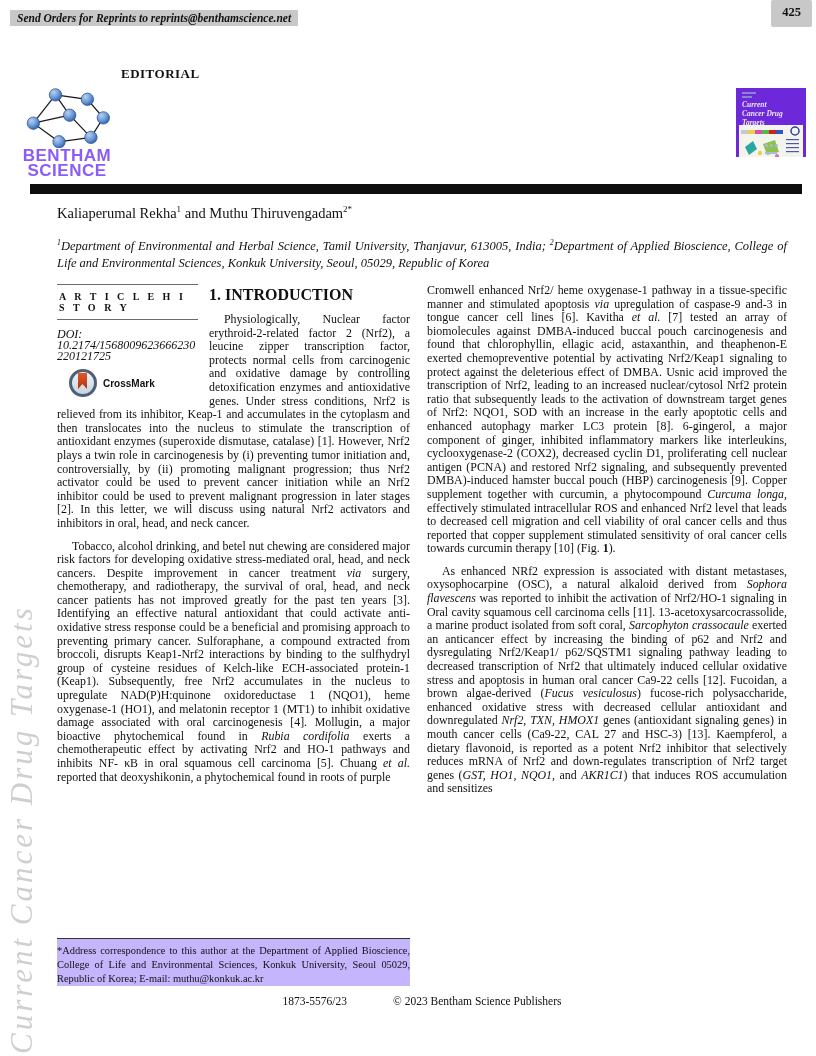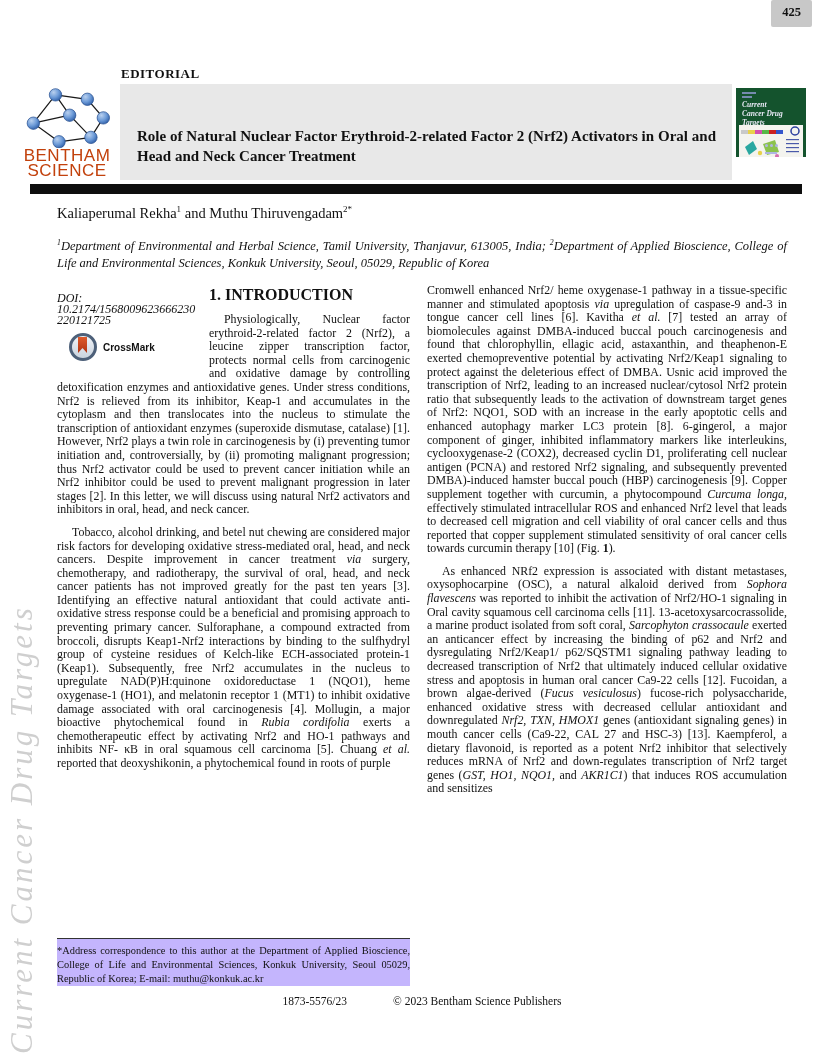--- a/index.html
+++ b/index.html
@@ -11,30 +11,30 @@
                padding:2px 7px;font-weight:bold;font-style:italic;font-size:11.5px;}
   .page-num-badge{position:absolute;top:0;right:4px;background:#c8c8c8;
                   padding:5px 11px 7px;font-weight:bold;font-size:12.5px;border-radius:2px;}
   .journal-cite{position:absolute;top:46px;left:120px;right:16px;text-align:center;font-size:11px;}
 
   .editorial-label{position:absolute;top:66px;left:121px;font-weight:bold;font-size:13px;letter-spacing:.5px;}
 
   
   .bentham{position:absolute;top:86px;left:14px;width:106px;height:96px;text-align:center;}
   .bentham svg{display:block;margin:0 auto;}
-  .bentham-name{font-family:"Liberation Sans",sans-serif;font-weight:normal;color:#c2410c;
+  .bentham-name{font-family:"Liberation Sans",sans-serif;font-weight:bold;color:#8b5cf6;
                 font-size:17px;line-height:15px;letter-spacing:.5px;}
 
   
   .title-box{position:absolute;top:84px;left:120px;width:612px;height:96px;background:#e8e8e8;
              box-sizing:border-box;padding:42px 16px 0 17px;}
   .title-box .t{font-weight:bold;font-size:15px;line-height:20px;text-align:justify;}
 
   
-  .cover{position:absolute;top:88px;left:736px;width:70px;height:69px;background:#14532d;
+  .cover{position:absolute;top:88px;left:736px;width:70px;height:69px;background:#6d28d9;
          box-sizing:border-box;overflow:hidden;}
   .cover-tinybar{position:absolute;left:6px;height:2px;background:#8f9ad0;opacity:.8;}
   .cover-title{position:absolute;top:12px;left:6px;right:3px;color:#e9e9f6;font-style:italic;
                font-size:7.5px;line-height:9px;font-weight:bold;}
   .cover-panel{position:absolute;left:3px;top:37px;width:64px;height:36px;background:#f4f4ef;}
   .cover-foot{position:absolute;bottom:3px;left:0;right:0;text-align:center;}
   .cover-foot .dot{display:inline-block;width:3px;height:3px;border-radius:50%;background:#aeb6e2;margin:0 1px;}
   .cover-foot .bar{margin:1px auto 0;width:12px;height:2px;background:#aeb6e2;}
 
   .black-bar{position:absolute;top:184px;left:30px;width:772px;height:10px;background:#0e0e0e;}
@@ -77,20 +77,21 @@
   .side-text{position:absolute;left:4px;top:1054px;transform:rotate(-90deg);transform-origin:0 0;
              width:660px;font-size:31px;font-style:italic;color:#cfcfcf;letter-spacing:3px;
              white-space:nowrap;}
   sup{line-height:0;}
 </style>
 </head>
 <body>
 
 <div class="page">
 
+  <div class="reprint-bar">Send Orders for Reprints to reprints@benthamscience.net</div>
   <div class="page-num-badge">425</div>
 
 
   <div class="editorial-label">EDITORIAL</div>
 
   <div class="bentham">
     <svg width="100" height="62" viewBox="0 0 110 70">
       <defs>
         <radialGradient id="sph" cx="35%" cy="30%" r="75%">
           <stop offset="0%" stop-color="#b9d0ee"></stop>
@@ -112,23 +113,20 @@
         <circle cx="17" cy="42" r="7"></circle>
         <circle cx="58" cy="33" r="7"></circle>
       </g>
     </svg>
     <div class="bentham-name">
       <div>BENTHAM</div>
       <div>SCIENCE</div>
     </div>
   </div>
 
-  <div class="title-box">
-    <div class="t">Role of Natural Nuclear Factor Erythroid-2-related Factor 2 (Nrf2) Activators in Oral and Head and Neck Cancer Treatment</div>
-  </div>
 
   <div class="cover">
     <div class="cover-tinybar" style="top:4px;width:14px;"></div>
     <div class="cover-tinybar" style="top:8px;width:10px;"></div>
     <div class="cover-title">
       <div>Current</div>
       <div>Cancer Drug Targets</div>
     </div>
     <div class="cover-panel">
       <svg width="64" height="36" viewBox="0 0 64 36">
@@ -159,20 +157,21 @@
 
   <div class="authors-line"><span>Kaliaperumal Rekha</span><sup>1</sup><span> and Muthu Thiruvengadam</span><sup>2*</sup></div>
 
   <div class="affiliation"><sup>1</sup><span>Department of Environmental and Herbal Science, Tamil University, Thanjavur, 613005, India; </span><sup>2</sup><span>Department of Applied Bioscience, College of Life and Environmental Sciences, Konkuk University, Seoul, 05029, Republic of Korea</span></div>
 
   <div class="columns">
 
     <div class="col col-left">
 
       <div class="ah-box">
+        <div class="ah-heading">A R T I C L E  H I S T O R Y</div>
         <div class="ah-doi">
           <div>DOI:</div>
           <div>10.2174/1568009623666230220121725</div>
         </div>
         <div class="crossmark">
           <span class="cm-ring">
               <span class="cm-mark"></span>
             </span>
           <span class="cm-text">CrossMark</span>
         </div>

